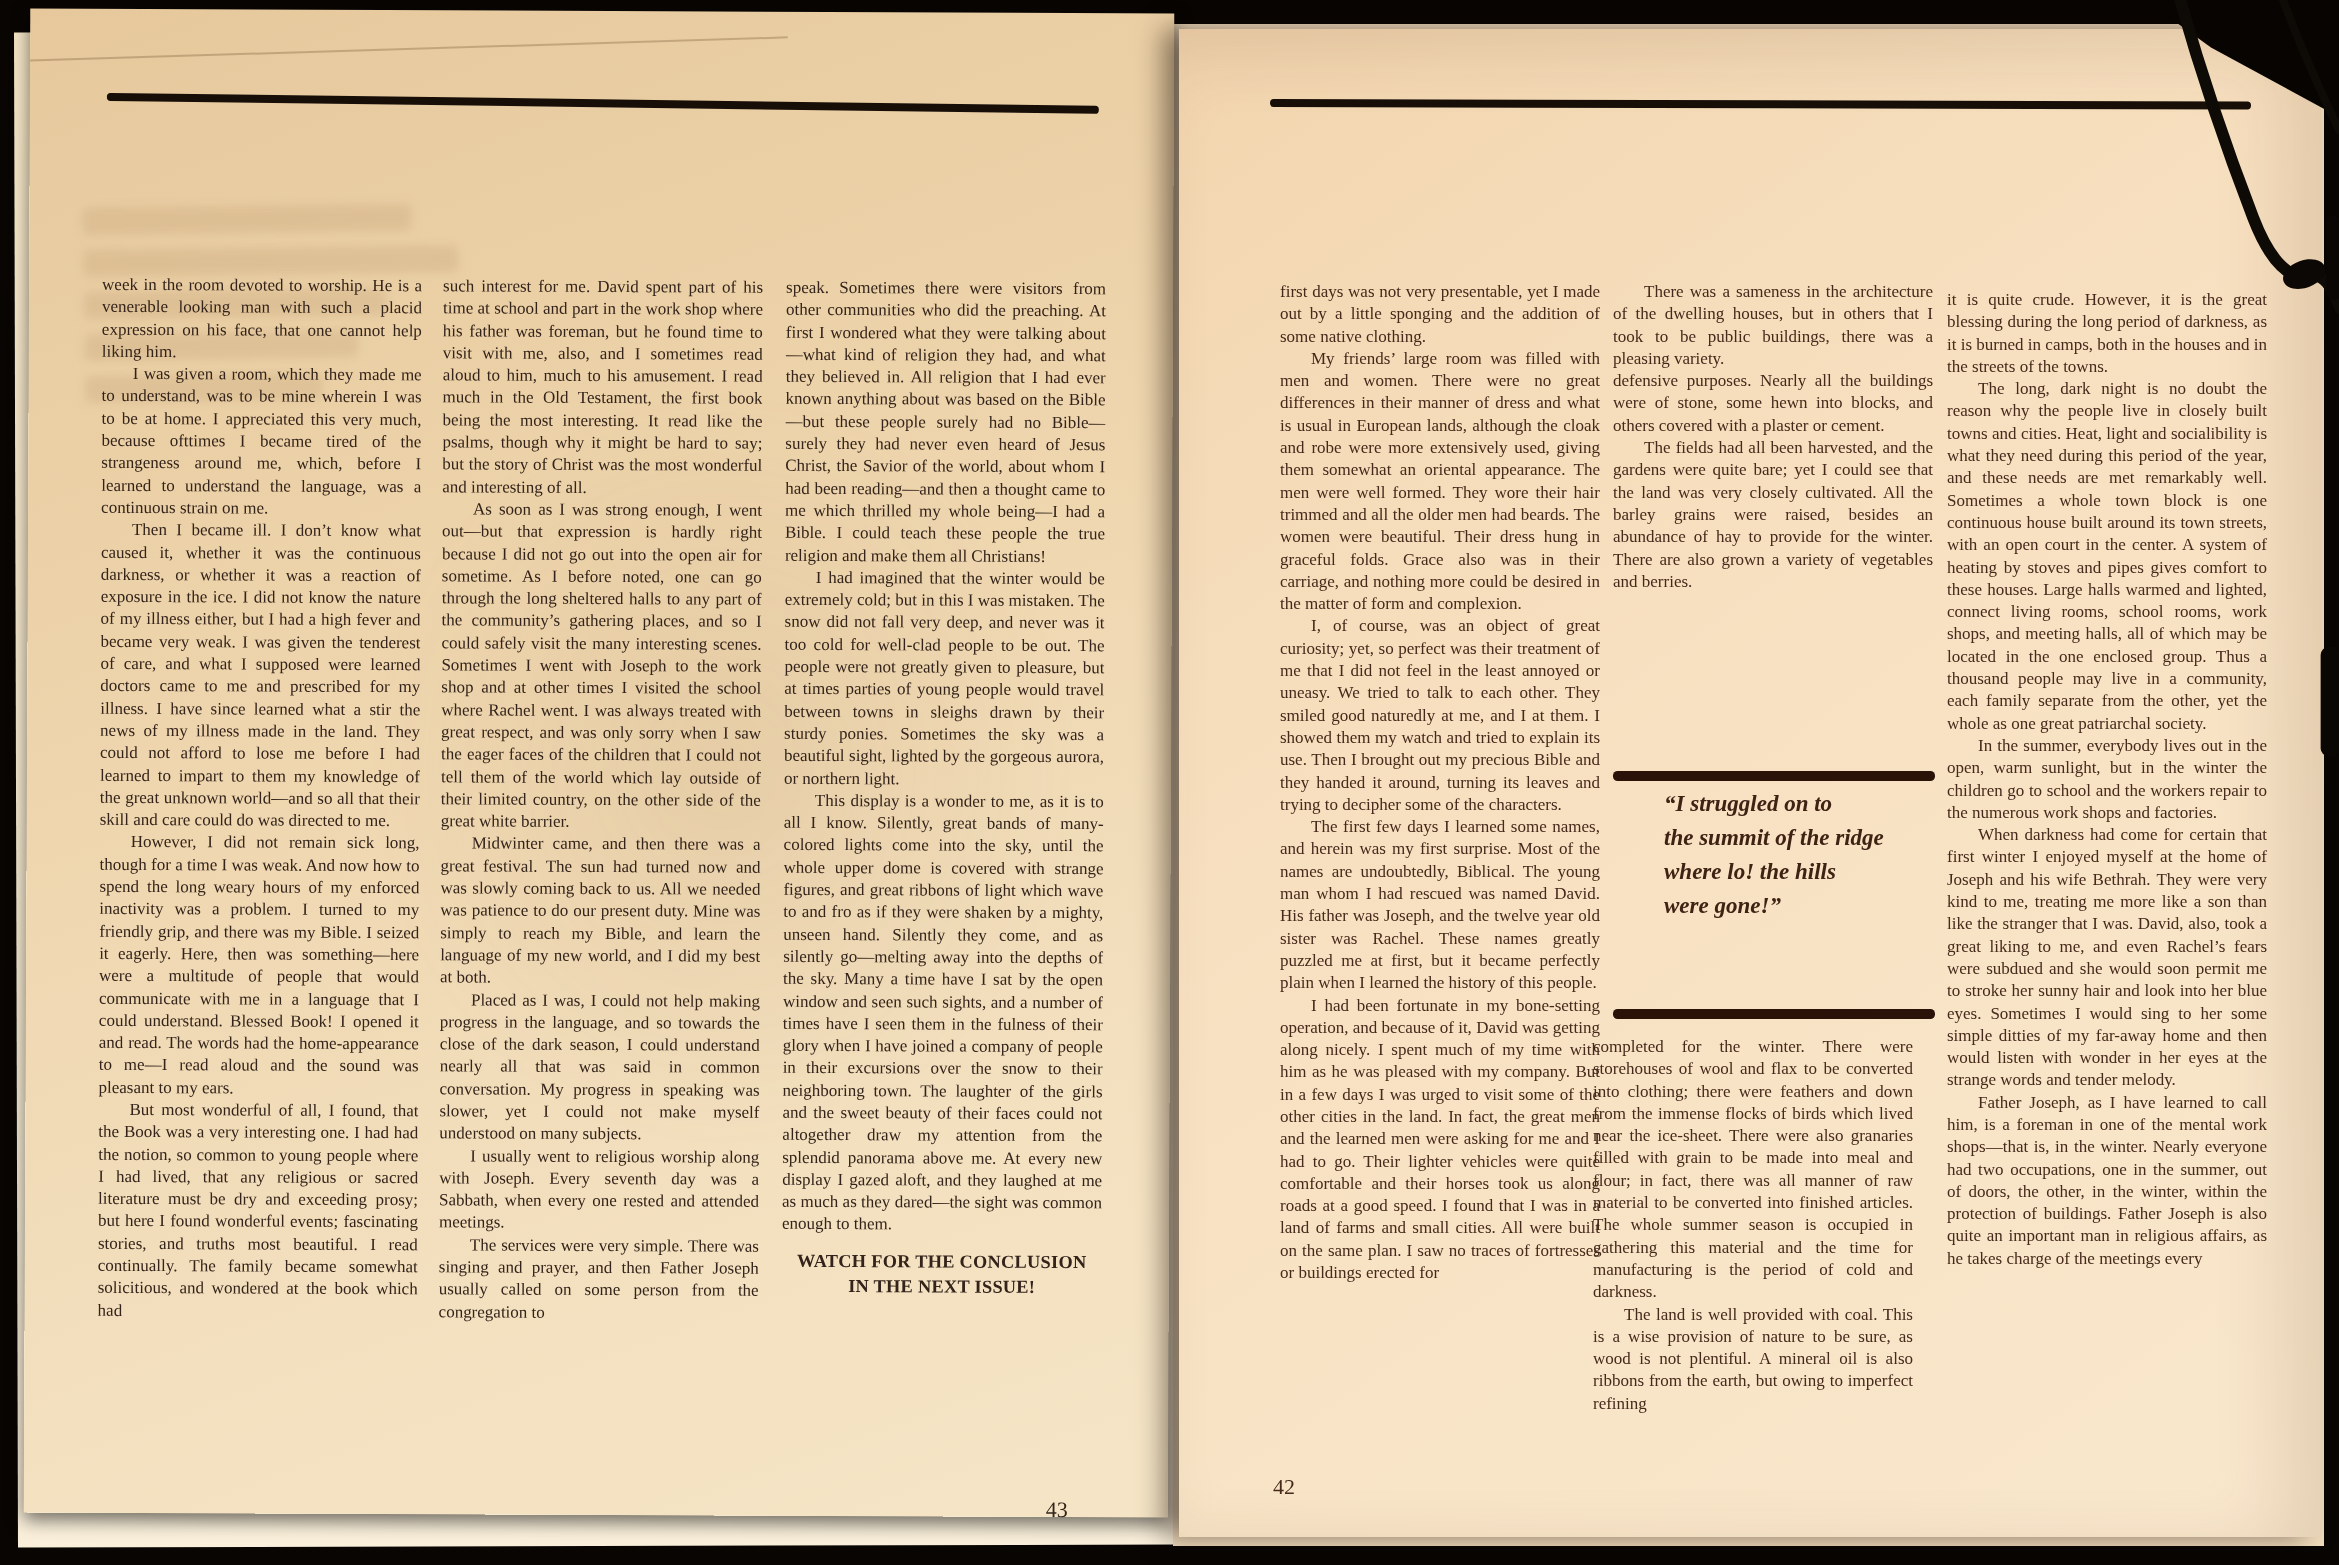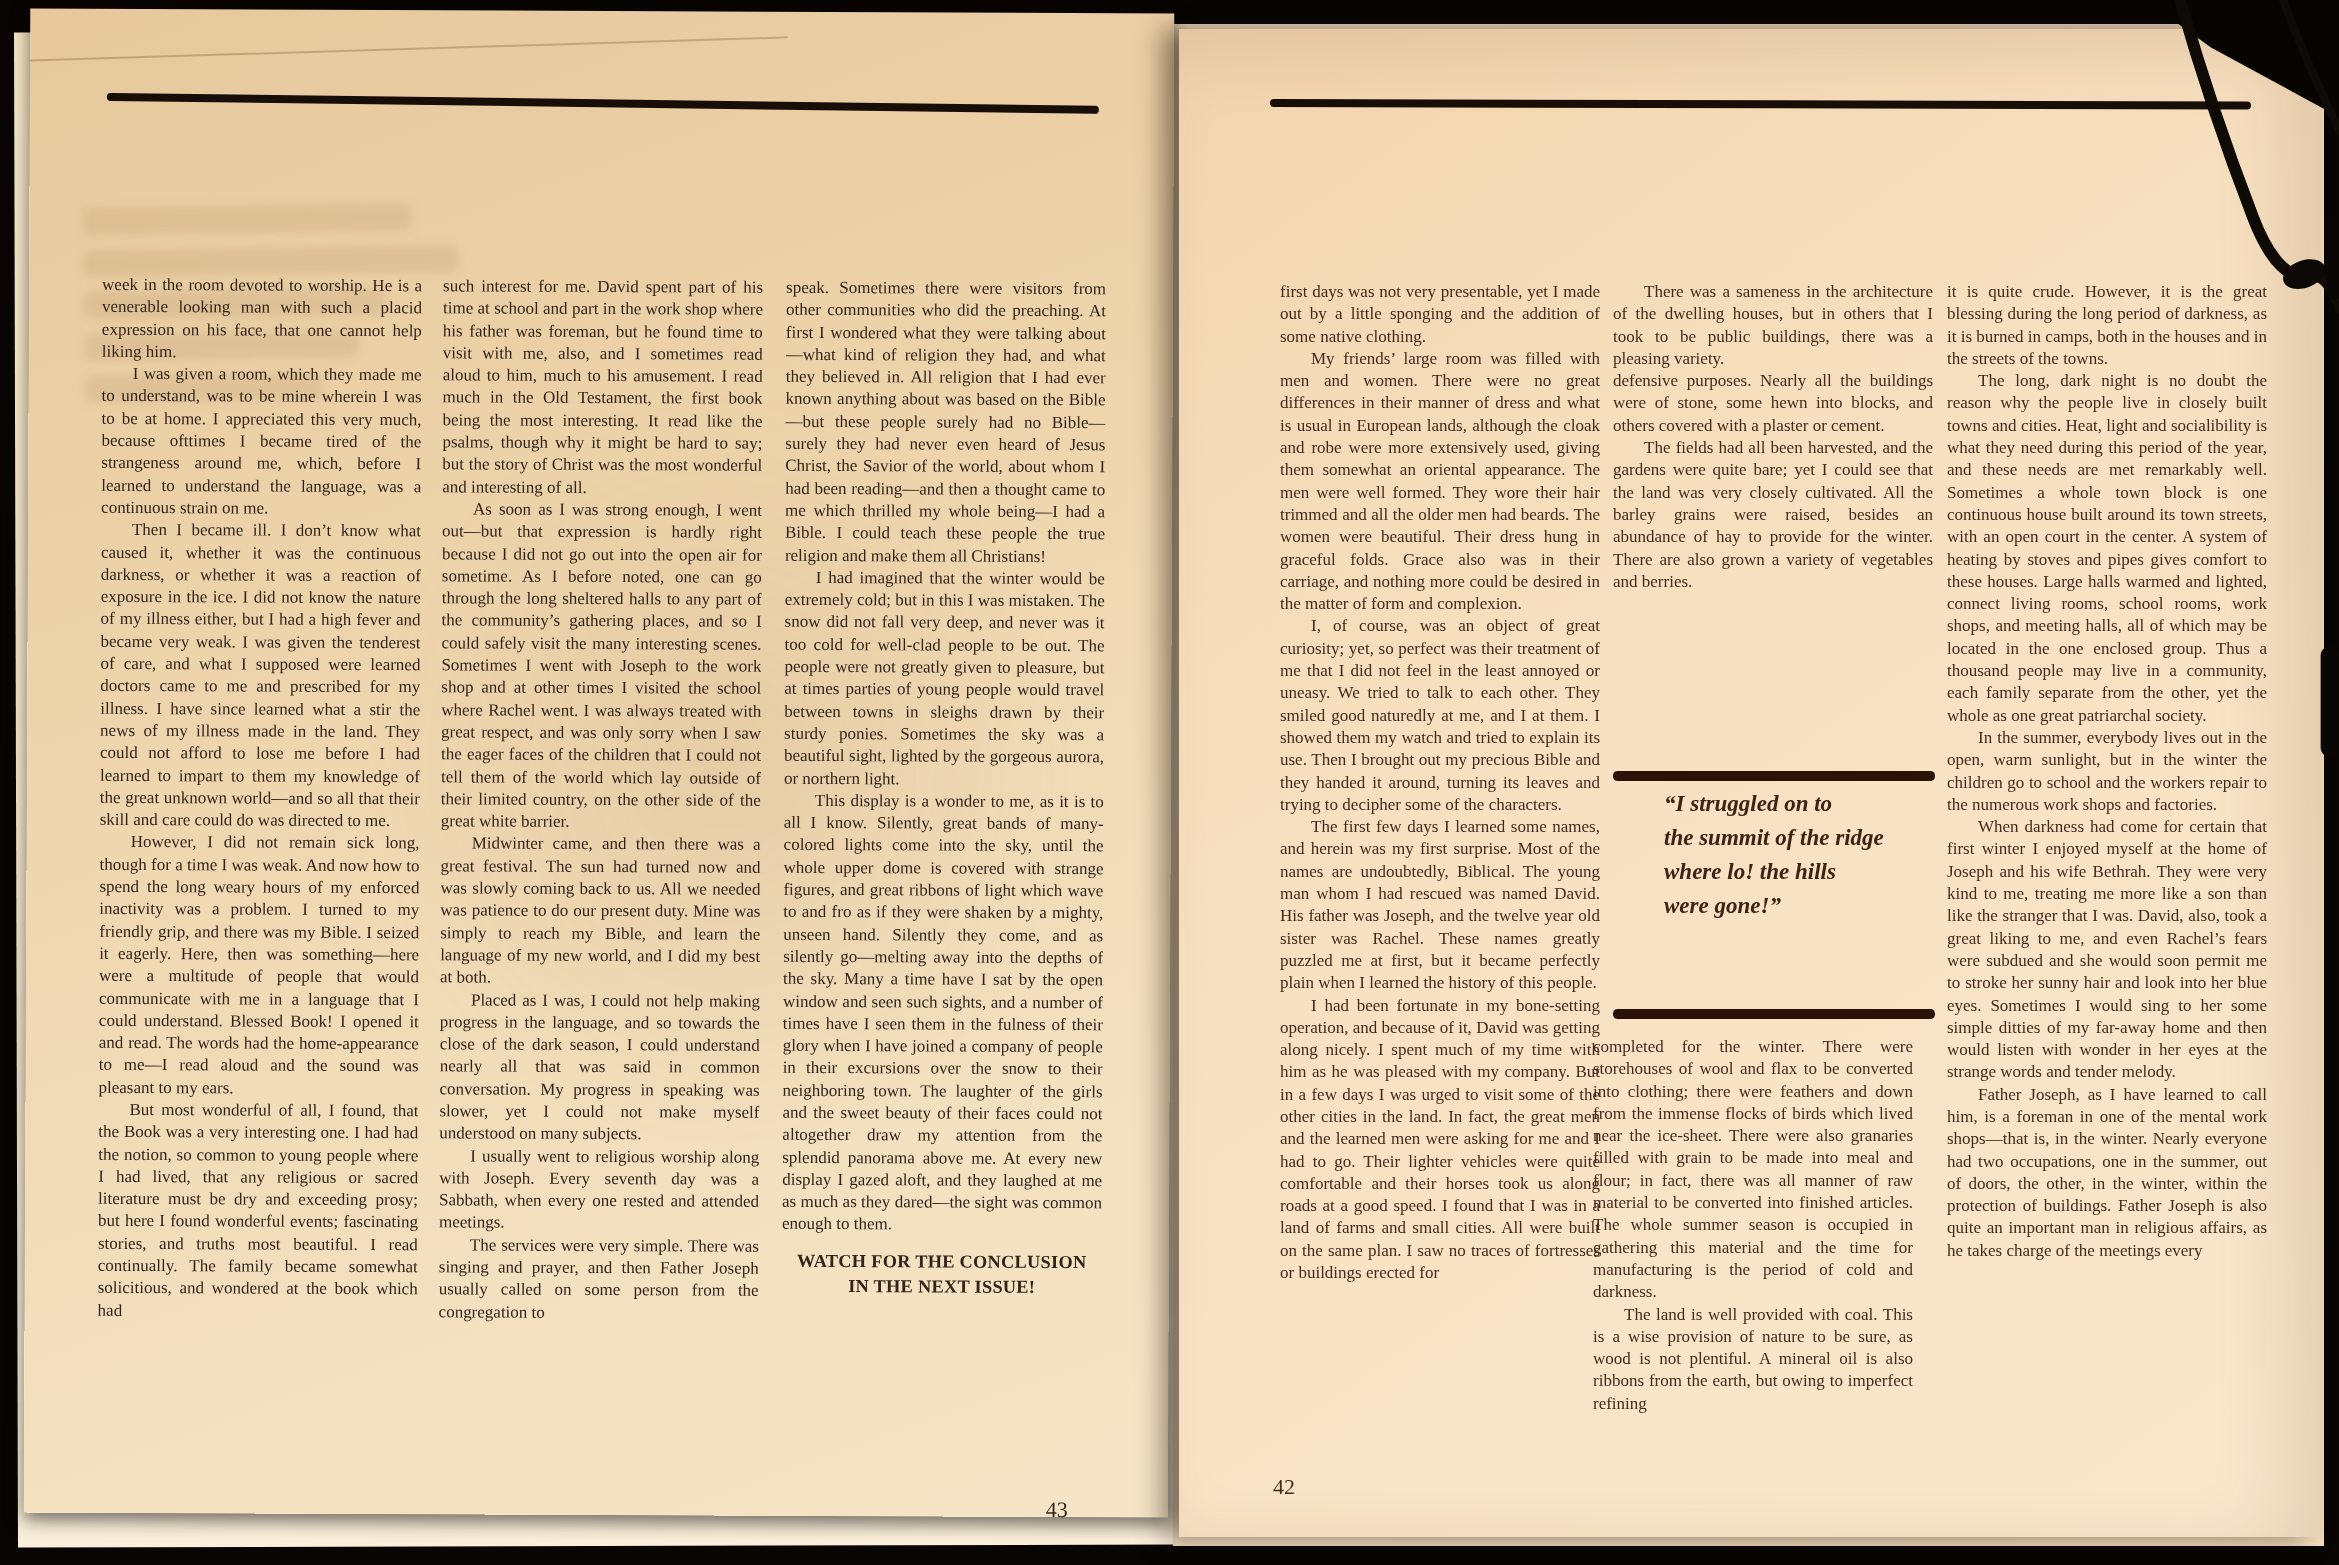--- a/index.html
+++ b/index.html
@@ -51,21 +51,21 @@
   .para { margin:0; text-align:justify; text-indent:31px; }
   .para.cont { text-indent:0; }
 
   .lp-col1 { left:73px;  top:265px; height:1234px; }
   .lp-col2 { left:414px; top:265px; height:1234px; }
   .lp-col3 { left:757px; top:265px; height:1234px; }
 
   .rp-col1 { left:101px; top:252px; height:1188px; }
   .rp-col2-top { left:434px; top:252px; height:498px; }
   .rp-col2-bottom { left:414px; top:1007px; height:466px; }
-  .rp-col3 { left:768px; top:252px; height:1229px; }
+  .rp-col3 { left:768px; top:260px; height:1229px; }
 
   .notice { margin-top:12.8px; text-align:center; font-weight:bold;
             font-size:18.3px; line-height:25px; letter-spacing:0.3px; text-indent:0; }
 
   
   .quote-rule { position:absolute; left:434px; width:322px; height:10px;
                 background:#2a1209; border-radius:4.6px; }
   .quote-rule-1 { top:742px; }
   .quote-rule-2 { top:980px; }
   .pull-quote { position:absolute; left:434px; top:758px; width:322px;

